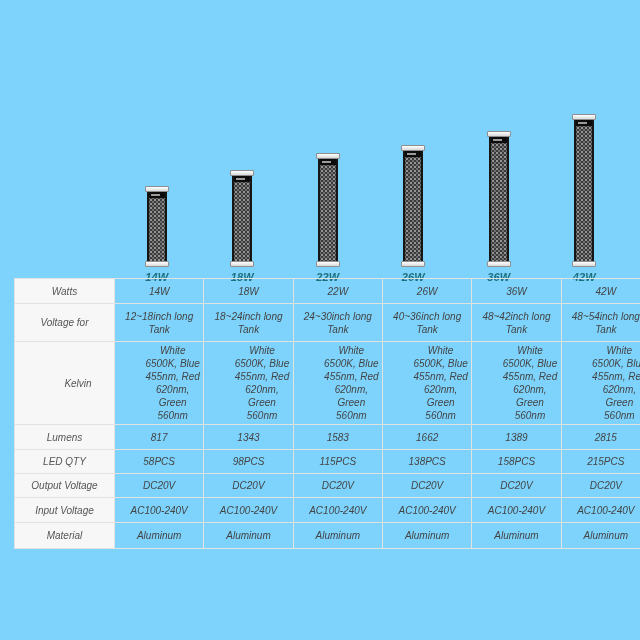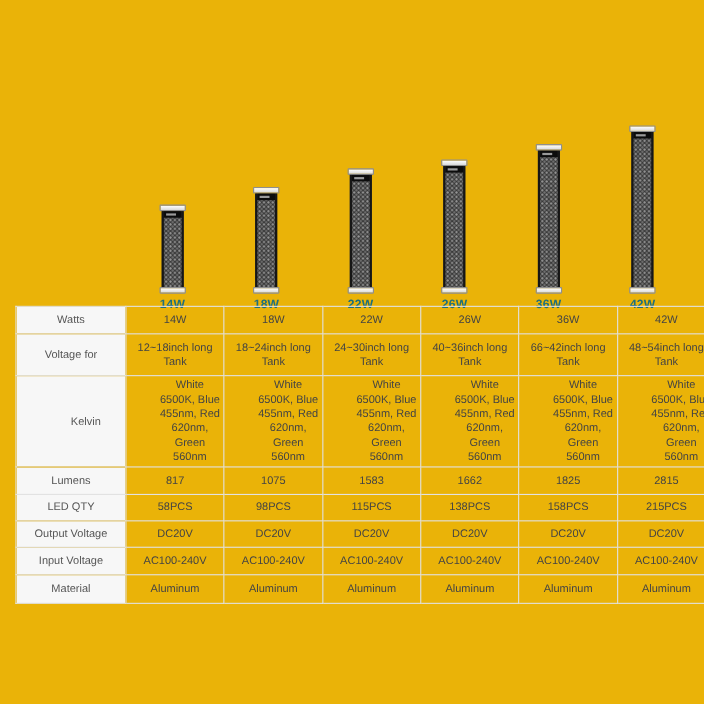--- a/index.html
+++ b/index.html
@@ -1,21 +1,22 @@
 <!DOCTYPE html>
 <html><head>
 <meta charset="utf-8">
 <style>
   html,body{margin:0;padding:0;background:#ffffff;}
   #stage{
     position:relative;
     width:640px;height:640px;
-    background:#eab308;
+    background:#7dd3fc;
     font-family:"Liberation Sans", sans-serif;
     overflow:hidden;
+    font-style:italic;
   }
 
   
   .lineup{
     position:absolute;
     left:114px; top:0;
     width:513px; height:284px;
     display:flex;
   }
   .bar-col{
@@ -220,21 +221,21 @@
         <tr class="r1">
           <th>Voltage for</th>
           <td>12~18inch long
 Tank</td>
           <td>18~24inch long
 Tank</td>
           <td>24~30inch long
 Tank</td>
           <td>40~36inch long
 Tank</td>
-          <td>66~42inch long
+          <td>48~42inch long
 Tank</td>
           <td>48~54inch long
 Tank</td>
         </tr>
         <tr class="r2">
           <th>Kelvin</th>
           <td>White 6500K, Blue
 455nm, Red
 620nm, Green
 560nm</td>
@@ -255,24 +256,24 @@
 620nm, Green
 560nm</td>
           <td>White 6500K, Blue
 455nm, Red
 620nm, Green
 560nm</td>
         </tr>
         <tr class="r3">
           <th>Lumens</th>
           <td>817</td>
-          <td>1075</td>
+          <td>1343</td>
           <td>1583</td>
           <td>1662</td>
-          <td>1825</td>
+          <td>1389</td>
           <td>2815</td>
         </tr>
         <tr class="r4">
           <th>LED QTY</th>
           <td>58PCS</td>
           <td>98PCS</td>
           <td>115PCS</td>
           <td>138PCS</td>
           <td>158PCS</td>
           <td>215PCS</td>

